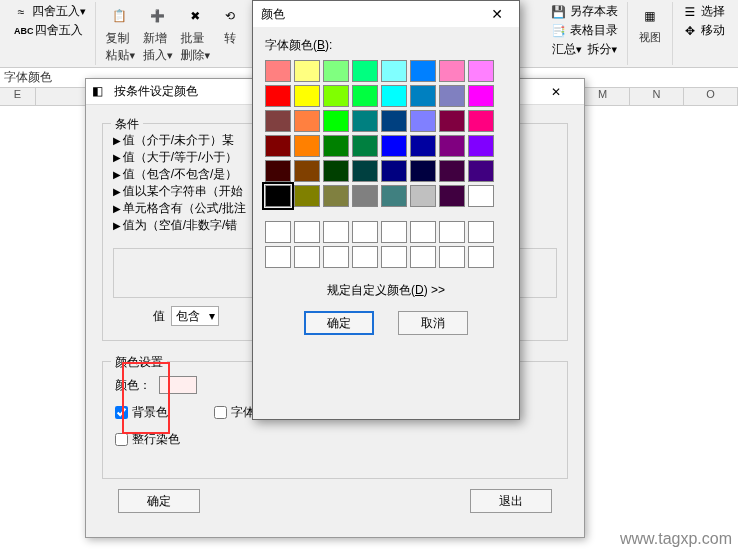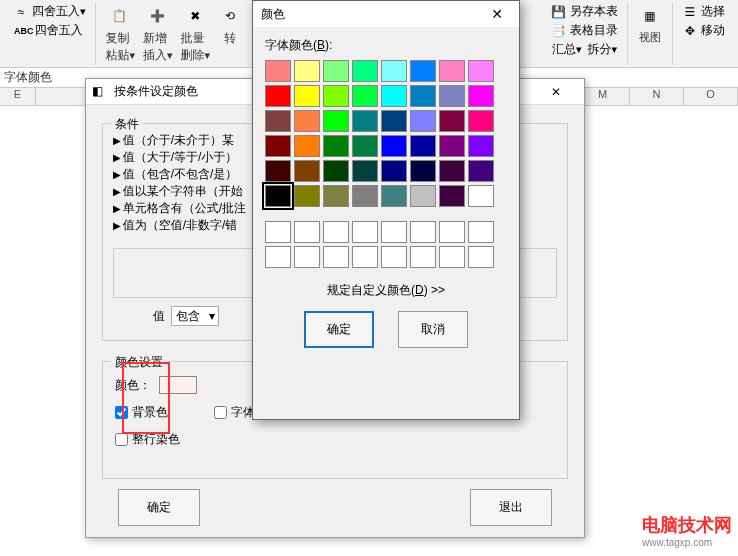--- a/index.html
+++ b/index.html
@@ -38,21 +38,21 @@
 .select-like { border: 1px solid #aaa; height: 20px; padding: 0 16px 0 4px; background: #fff; min-width: 48px; display: inline-flex; align-items: center; position: relative; }
 .select-like::after { content: "▾"; position: absolute; right: 3px; }
 
 .color-setting { border: 1px solid #ccc; padding: 14px 12px 20px; position: relative; margin-top: 20px; }
 .color-row { display: flex; align-items: center; gap: 8px; margin-bottom: 10px; }
 .color-swatch { width: 38px; height: 18px; border: 1px solid #888; background: #ffeeee; }
 .chk { display: flex; align-items: center; gap: 4px; }
 .chk input { width: 13px; height: 13px; }
 
 .dlg-buttons { display: flex; justify-content: space-between; padding: 10px 16px; }
-.btn { min-width: 82px; height: 37px; border: 1px solid #999; background: #f5f5f5; cursor: pointer; }
+.btn { min-width: 82px; height: 24px; border: 1px solid #999; background: #f5f5f5; cursor: pointer; }
 
 
 .redbox { position: absolute; border: 2px solid #ff3030; pointer-events: none; }
 
 
 .dialog2 { position: absolute; left: 252px; top: 0px; width: 268px; height: 420px; background: #f0f0f0; border: 1px solid #666; box-shadow: 3px 3px 10px rgba(0,0,0,0.4); z-index: 10; }
 .dlg2-title { height: 26px; display: flex; align-items: center; padding: 0 8px; background: #fff; }
 .dlg2-title-text { flex: 1; font-size: 12px; }
 .dlg2-close { width: 28px; height: 22px; display: flex; align-items: center; justify-content: center; cursor: pointer; font-size: 14px; }
 .dlg2-body { padding: 10px 12px; }
@@ -64,21 +64,21 @@
 .custom-grid { display: grid; grid-template-columns: repeat(8, 26px); grid-auto-rows: 22px; gap: 3px; margin-bottom: 14px; }
 .custom-grid .swatch { background: #fff; }
 .define-btn { display: block; margin: 6px auto 12px; font-size: 12px; cursor: pointer; text-align: center; }
 .dlg2-btns { display: flex; justify-content: center; gap: 24px; }
 .dlg2-btns .btn { min-width: 70px; }
 .btn.primary { border: 2px solid #1a6fd6; }
 
 
 .watermark { position: absolute; right: 6px; bottom: 8px; display: flex; align-items: center; gap: 6px; }
 .wm-text { font-size: 18px; font-weight: bold; color: #ff2a2a; }
-.wm-sub { font-size: 10px; color: #888; }
+.wm-sub { font-size: 16px; color: #888; }
 .wm-tag { background: #3aa0ff; color: #fff; font-weight: bold; font-size: 22px; padding: 4px 8px; border-radius: 4px; font-style: italic; }
 </style>
 </head>
 <body>
 
 <div class="ribbon">
   <div class="ribbon-group">
     <div class="ribbon-small"><span class="ribbon-icon">≈</span><span>四舍五入</span> ▾</div>
     <div class="ribbon-small">
         <span class="ribbon-icon" style="font-size:9px;font-weight:bold">ABC</span>
@@ -295,16 +295,15 @@
     </div>
   </div>
 </div>
 
 <div class="redbox" style="left:258px;top:30px;width:252px;height:210px"></div>
 <div class="redbox" style="left:122px;top:362px;width:48px;height:72px"></div>
 <div class="redbox" style="left:289px;top:378px;width:64px;height:40px"></div>
 
 <div class="watermark">
   <div>
-    <div class="wm-text">电脑技术网</div>
     <div class="wm-sub">www.tagxp.com</div>
   </div>
 </div>
 
 </body></html>

